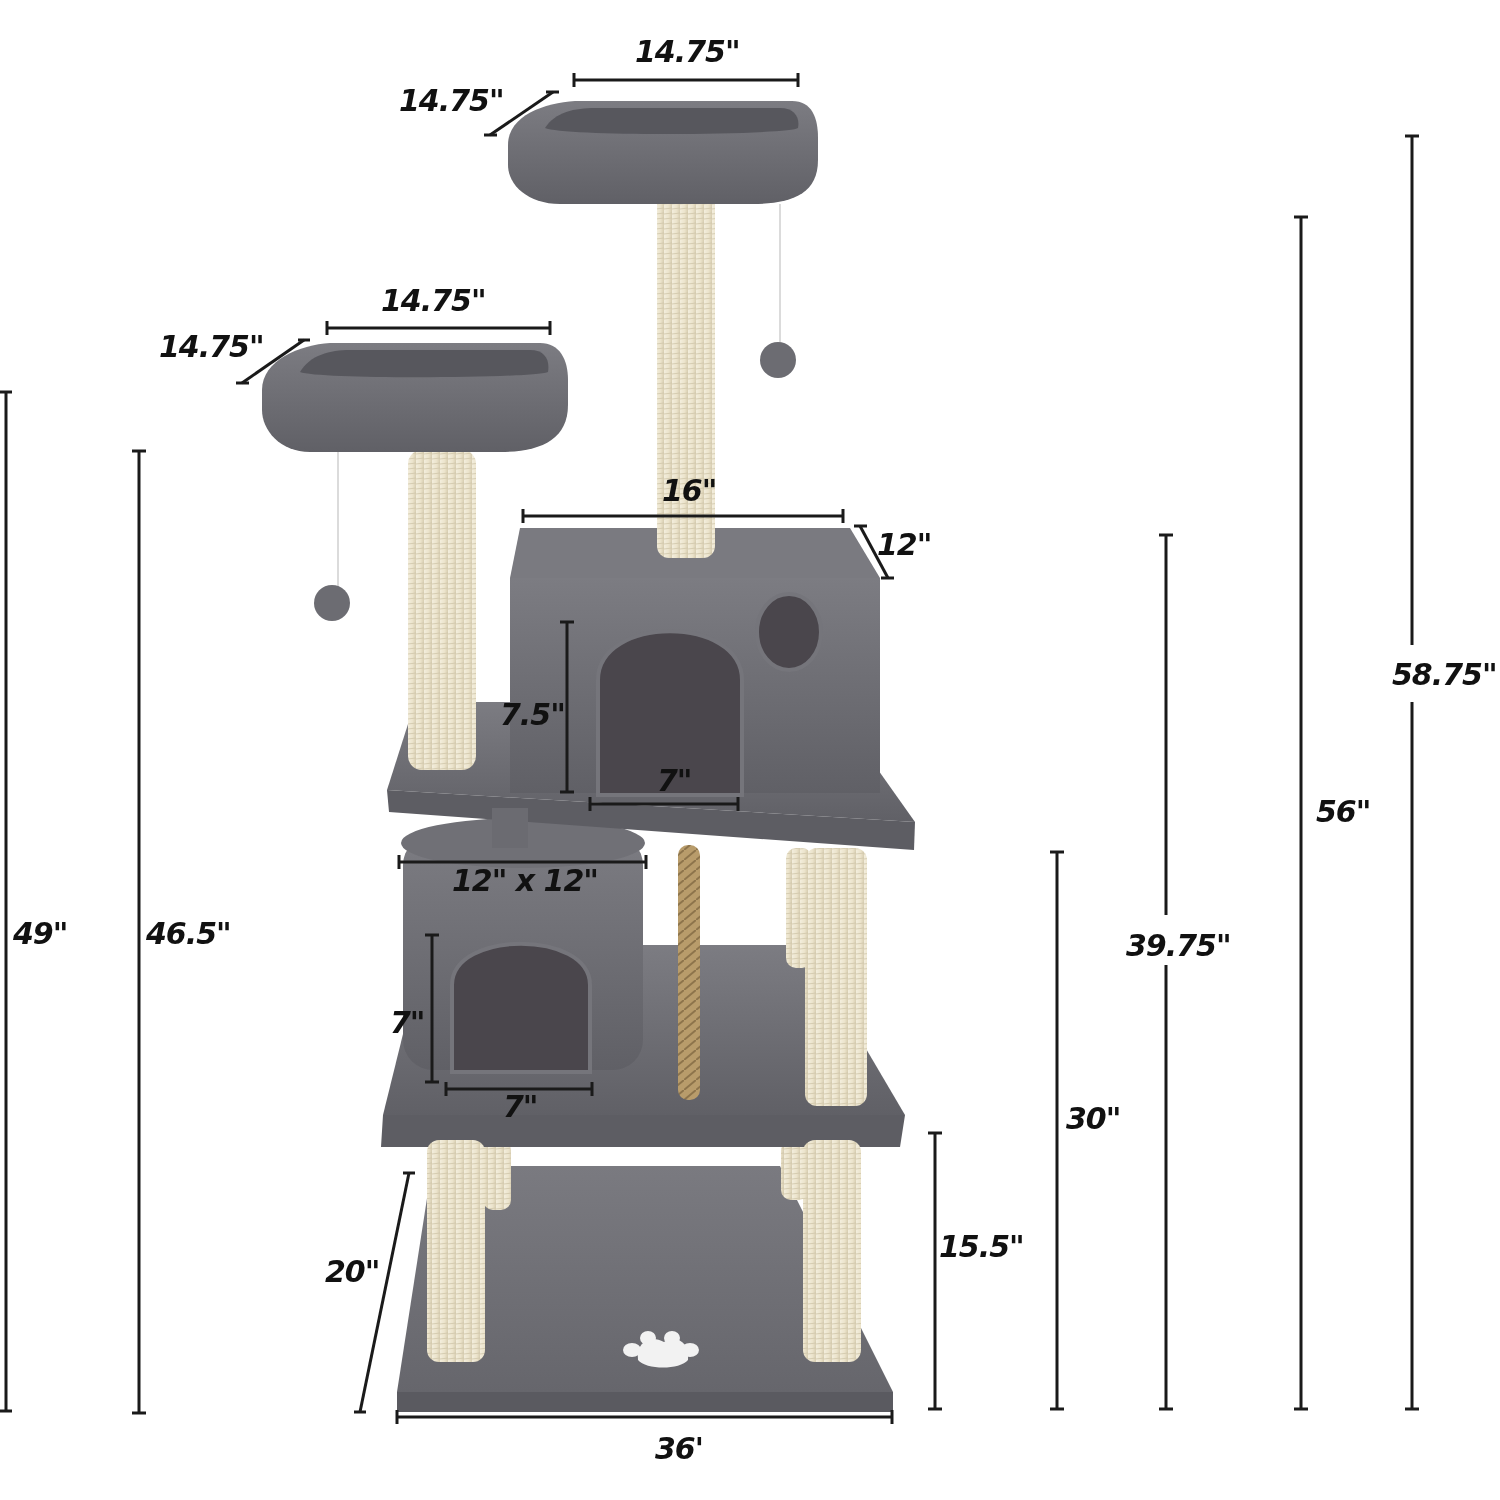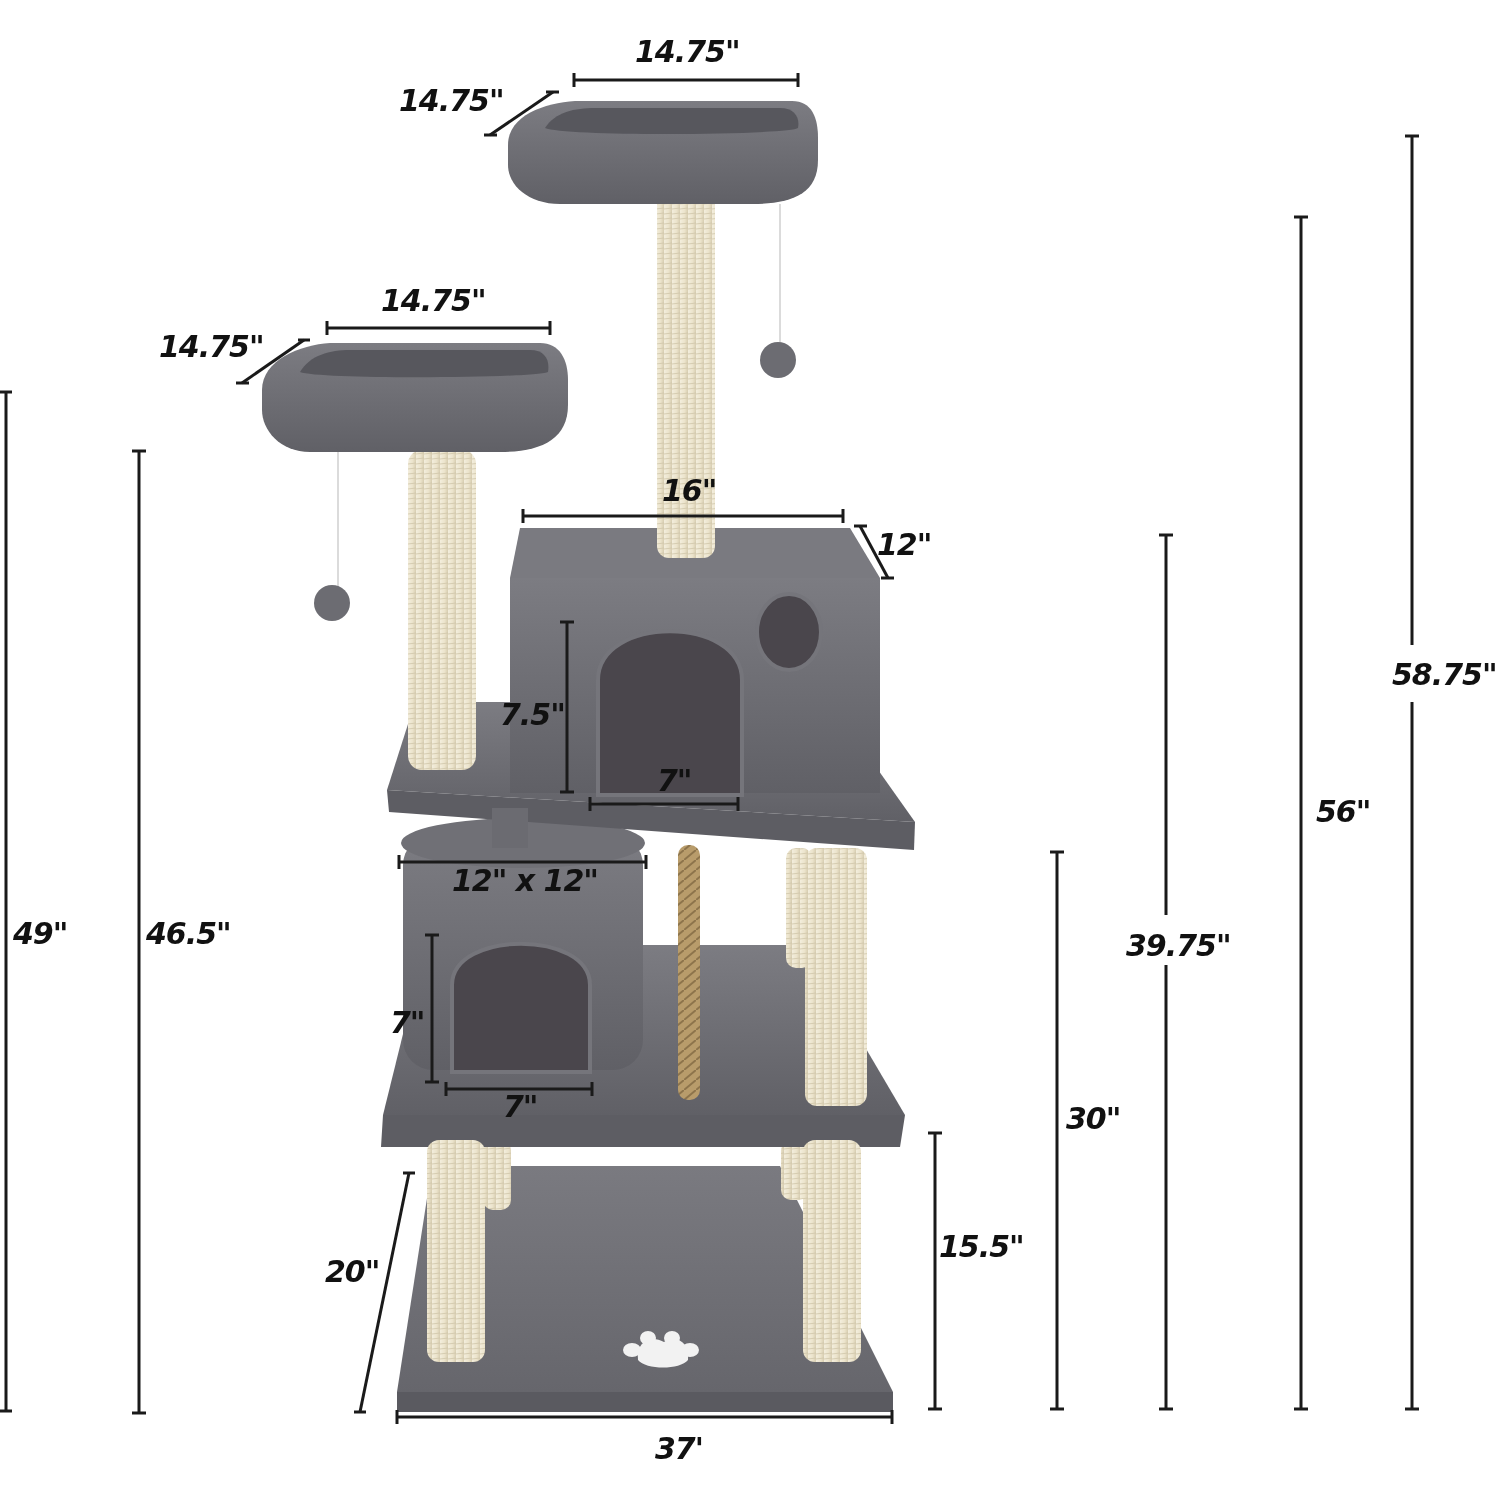--- a/index.html
+++ b/index.html
@@ -208,21 +208,21 @@
   <div class="dim-label" style="left:381px;top:286px;">14.75"</div>
   <div class="dim-label" style="left:159px;top:332px;">14.75"</div>
   <div class="dim-label" style="left:662px;top:476px;">16"</div>
   <div class="dim-label" style="left:877px;top:530px;">12"</div>
   <div class="dim-label" style="left:500px;top:700px;">7.5"</div>
   <div class="dim-label" style="left:657px;top:766px;">7"</div>
   <div class="dim-label" style="left:452px;top:866px;">12" x 12"</div>
   <div class="dim-label" style="left:390px;top:1008px;">7"</div>
   <div class="dim-label" style="left:503px;top:1092px;">7"</div>
   <div class="dim-label" style="left:325px;top:1257px;">20"</div>
-  <div class="dim-label" style="left:655px;top:1434px;">37'</div>
+  <div class="dim-label" style="left:655px;top:1434px;">36'</div>
   <div class="dim-label" style="left:939px;top:1232px;">15.5"</div>
   <div class="dim-label" style="left:1066px;top:1104px;">30"</div>
   <div class="dim-label" style="left:1126px;top:931px;">39.75"</div>
   <div class="dim-label" style="left:13px;top:919px;">49"</div>
   <div class="dim-label" style="left:146px;top:919px;">46.5"</div>
   <div class="dim-label" style="left:1316px;top:797px;">56"</div>
   <div class="dim-label" style="left:1392px;top:660px;">58.75"</div>
 
 </div>
 

